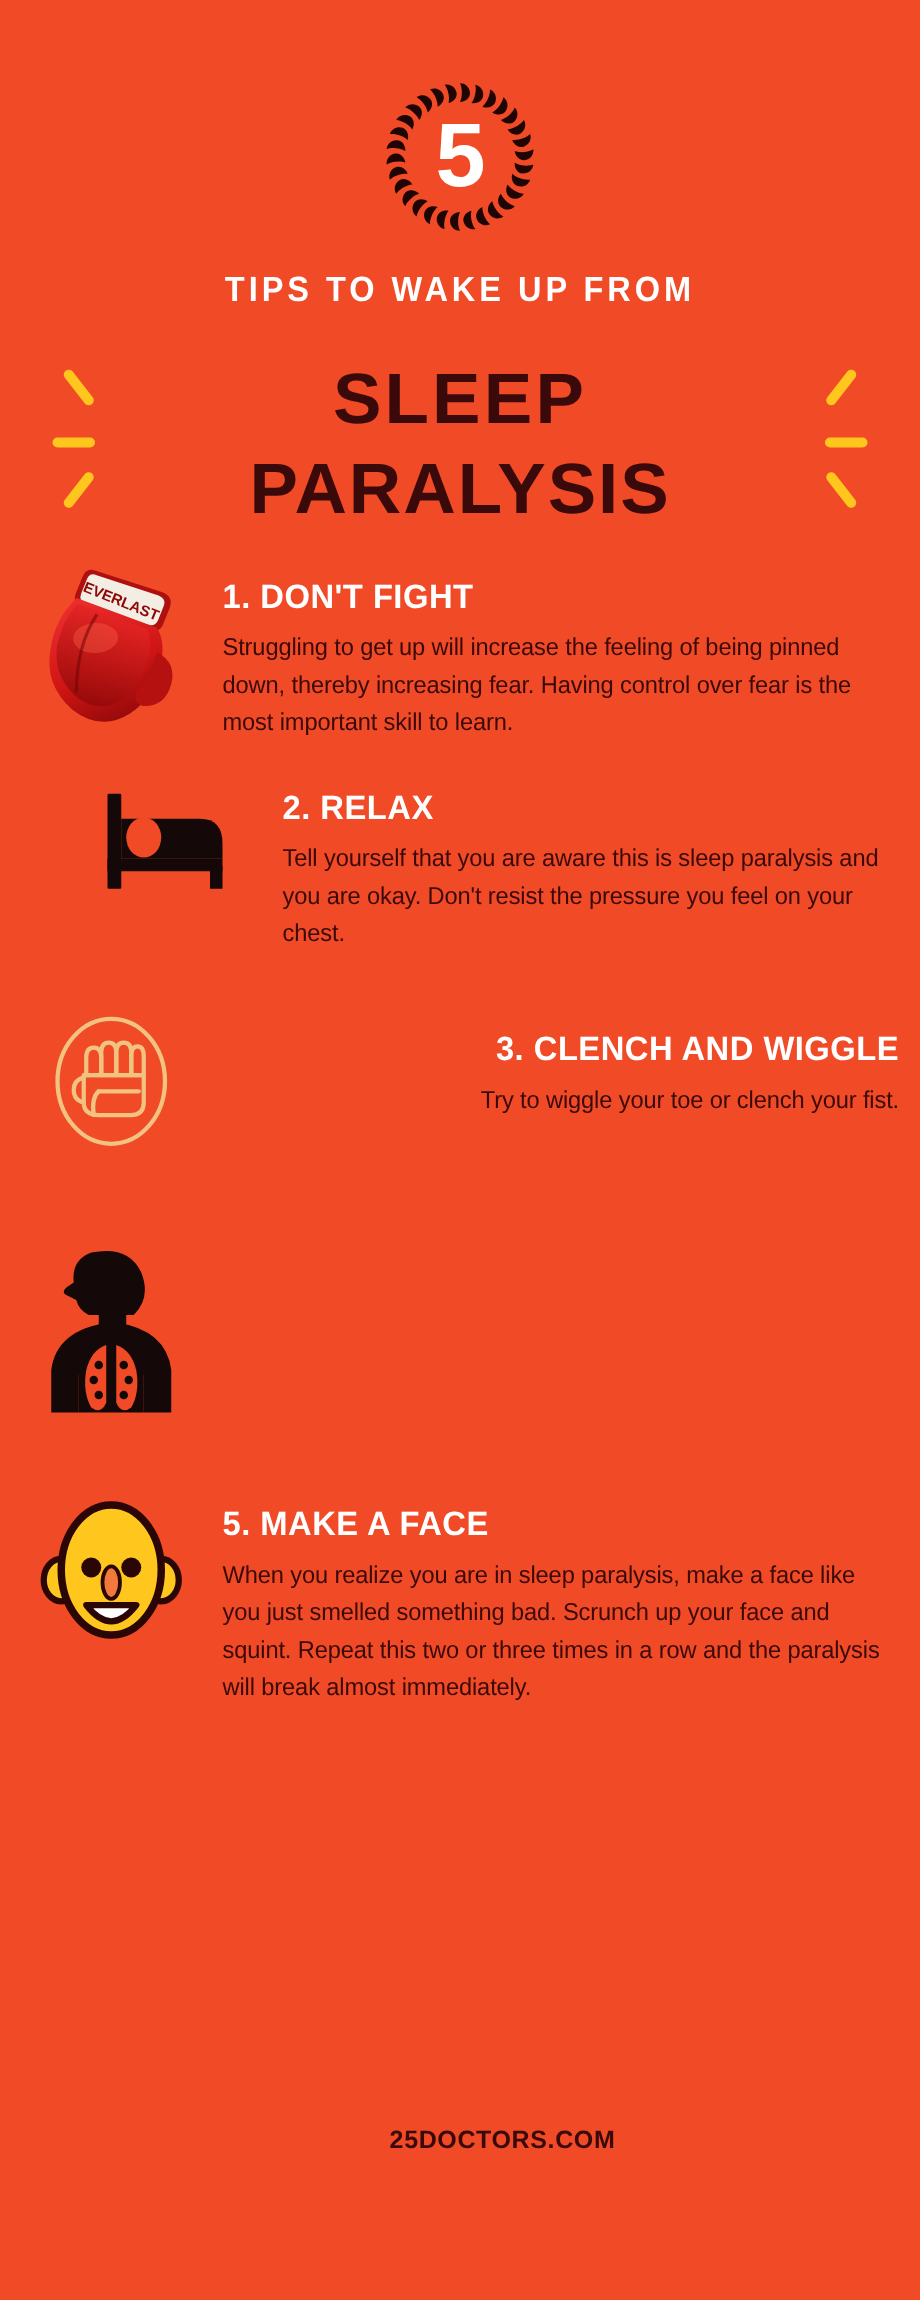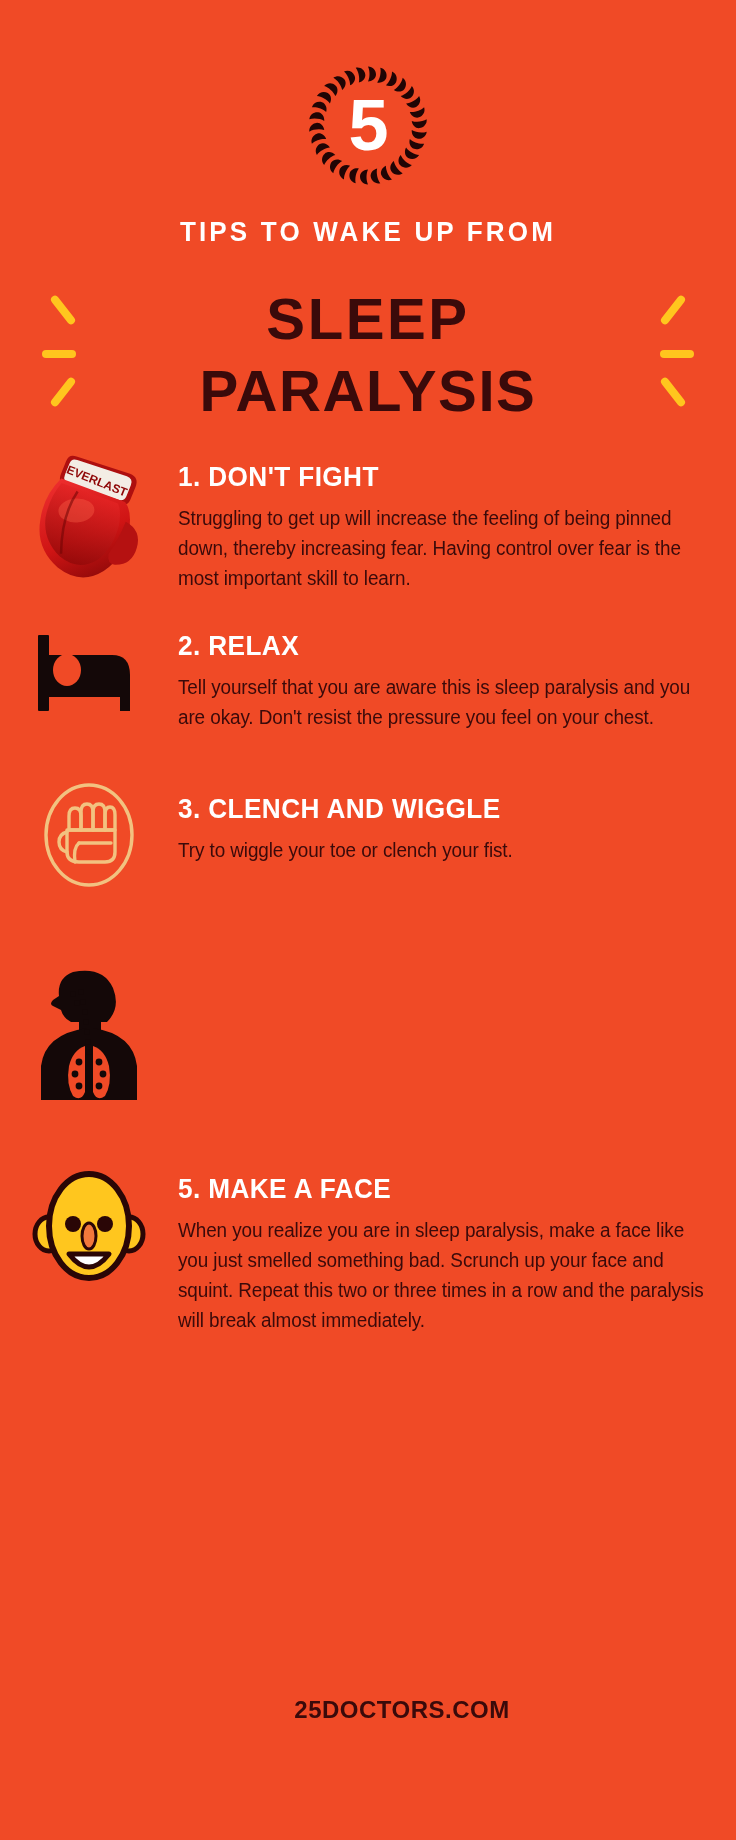--- a/index.html
+++ b/index.html
@@ -64,36 +64,36 @@
     margin:0;
     color:#3A0A0A;
     font-family:"Liberation Sans", sans-serif;
     font-weight:400;font-size:19.5px;line-height:30px;
     letter-spacing:-0.1px;
     transform:scaleX(0.97);transform-origin:left center;
   }
 
   .t1{top:0;}
   .t1 .txt-col{padding-top:10px;}
-  .t2{top:38px;}
+  .t2{top:38px;margin-left:48px;}
   .t2 .txt-col{padding-top:0px;}
-  .t3{top:80px;}
+  .t3{top:80px;text-align:right;}
   .t3 .txt-col{padding-top:20px;}
   .t4{top:150px;}
   .t4 .txt-col{padding-top:36px;}
   .t5{top:200px;justify-content:center;}
   .t5 .txt-col{padding-top:18px;}
 
   
   .footer{
     position:absolute;left:0;right:0;bottom:116px;
     text-align:center;
     color:#3A0A0A;
     font-family:"Liberation Sans", sans-serif;
-    font-weight:700;font-size:24px;letter-spacing:0.5px;
+    font-weight:700;font-size:20px;letter-spacing:0.5px;
     transform:scaleX(1.0);
     padding-left:68px;
   }
 </style>
 </head>
 <body>
 
 <div class="page">
 
   <div class="badge-wrap">

